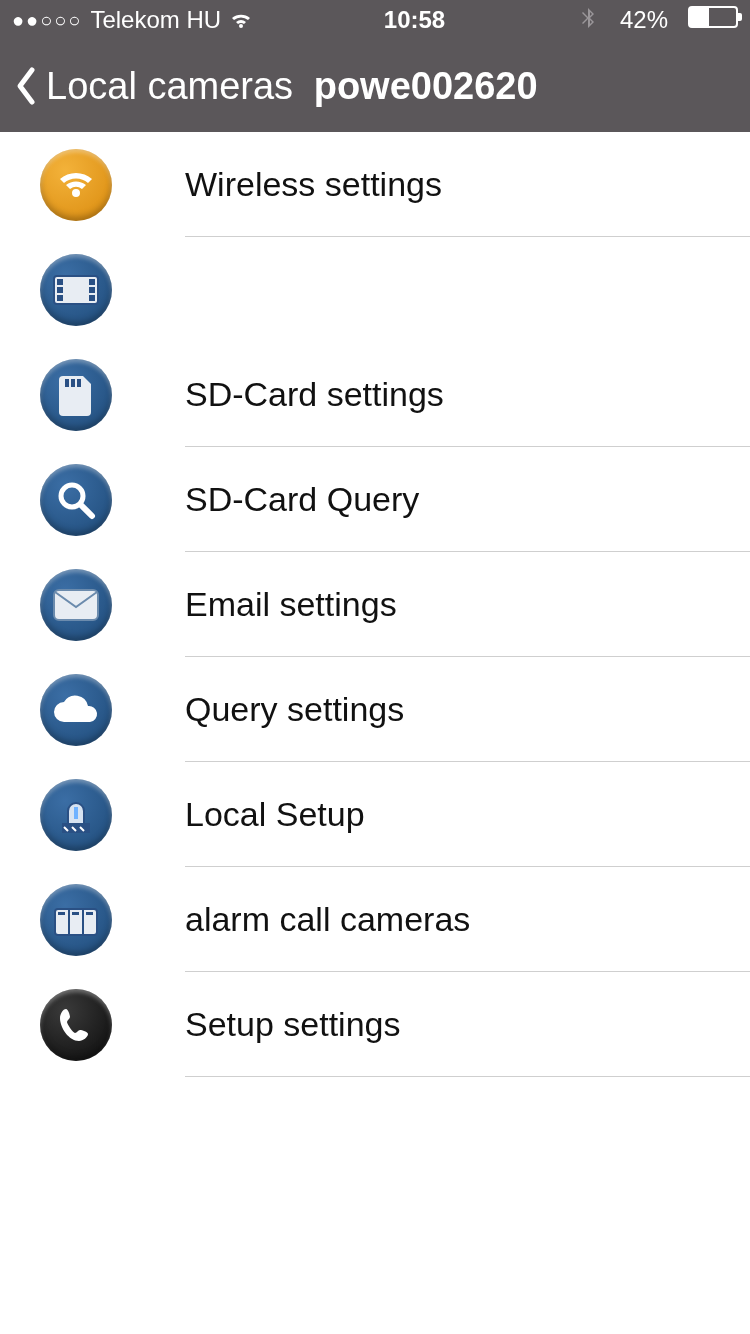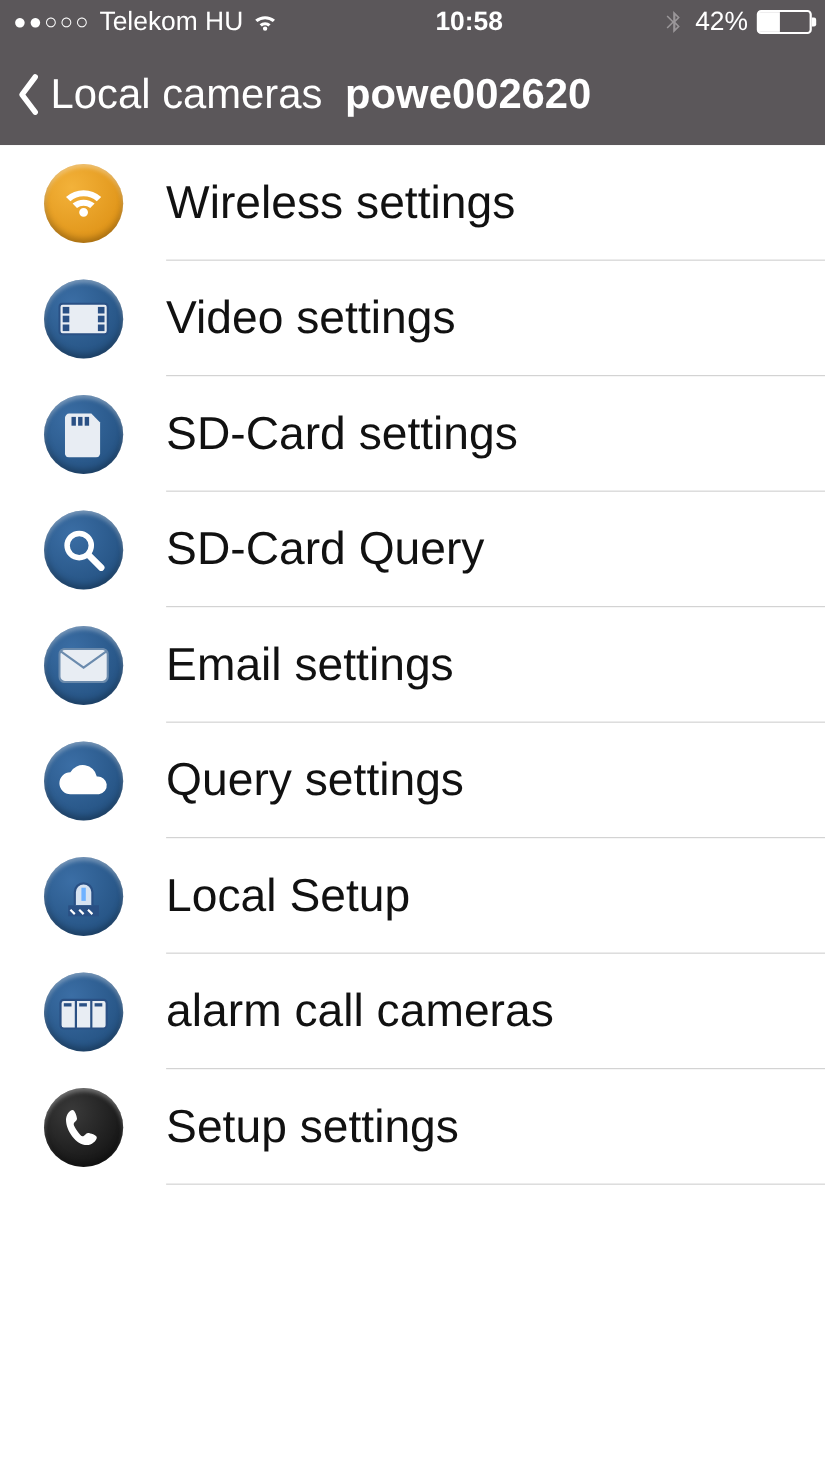--- a/index.html
+++ b/index.html
@@ -14,21 +14,21 @@
       height: 40px;
       background: #5b575a;
       color: #fff;
       display: flex;
       align-items: center;
       justify-content: space-between;
       padding: 0 12px;
       font-size: 24px;
     }
     .status-left { display: flex; align-items: center; gap: 8px; }
-    .status-right { display: flex; align-items: center; gap: 8px; }
+    .status-right { display: flex; align-items: flex-start; gap: 20px; }
     .dots { letter-spacing: 2px; font-size: 20px; }
     .nav-bar {
       height: 92px;
       background: #5b575a;
       display: flex;
       align-items: center;
       padding: 0 14px;
       color: #fff;
     }
     .back-chevron {
@@ -55,25 +55,25 @@
       flex: 0 0 72px;
       border-radius: 50%;
       display: flex;
       align-items: center;
       justify-content: center;
       box-shadow: inset 0 -4px 6px rgba(0,0,0,0.25), inset 0 3px 4px rgba(255,255,255,0.35);
     }
     .row .label-cell {
       flex: 1;
       height: 100%;
-      margin-left: 39px;
+      margin-left: 73px;
       display: flex;
       align-items: center;
       border-bottom: 1px solid #cfcfcf;
-      font-size: 42px;
+      font-size: 34px;
       color: #111;
     }
     .row:first-child .icon-wrap { margin-top: 0; }
     .icon-orange { background: radial-gradient(circle at 35% 30%, #f3b23a, #d98a0d); }
     .icon-blue   { background: radial-gradient(circle at 35% 30%, #3b6ea5, #1e4a78); }
     .icon-red    { background: radial-gradient(circle at 35% 30%, #e24a3b, #a81f17); }
     .icon-black  { background: radial-gradient(circle at 35% 30%, #3a3a3a, #0a0a0a); }
     svg { display: block; }
     .battery {
       width: 50px; height: 22px;
@@ -138,23 +138,20 @@
       <svg width="46" height="30" viewBox="0 0 46 30">
           <rect x="1" y="1" width="44" height="28" rx="3" fill="#e8edf3" stroke="#2a5084" stroke-width="2"></rect>
           <rect x="4" y="4" width="6" height="6" fill="#2a5084"></rect>
           <rect x="4" y="12" width="6" height="6" fill="#2a5084"></rect>
           <rect x="4" y="20" width="6" height="6" fill="#2a5084"></rect>
           <rect x="36" y="4" width="6" height="6" fill="#2a5084"></rect>
           <rect x="36" y="12" width="6" height="6" fill="#2a5084"></rect>
           <rect x="36" y="20" width="6" height="6" fill="#2a5084"></rect>
         </svg>
     </div>
-    <div class="label-cell">
-        <span>Video settings</span>
-      </div>
   </div>
 
   <div class="row">
     <div class="icon-wrap icon-blue">
       <svg width="34" height="42" viewBox="0 0 34 42">
           <path d="M4 2h20l8 8v28a4 4 0 01-4 4H4a4 4 0 01-4-4V6a4 4 0 014-4z" fill="#e8edf3"></path>
           <rect x="6" y="5" width="4" height="8" fill="#2a5084"></rect>
           <rect x="12" y="5" width="4" height="8" fill="#2a5084"></rect>
           <rect x="18" y="5" width="4" height="8" fill="#2a5084"></rect>
         </svg>

